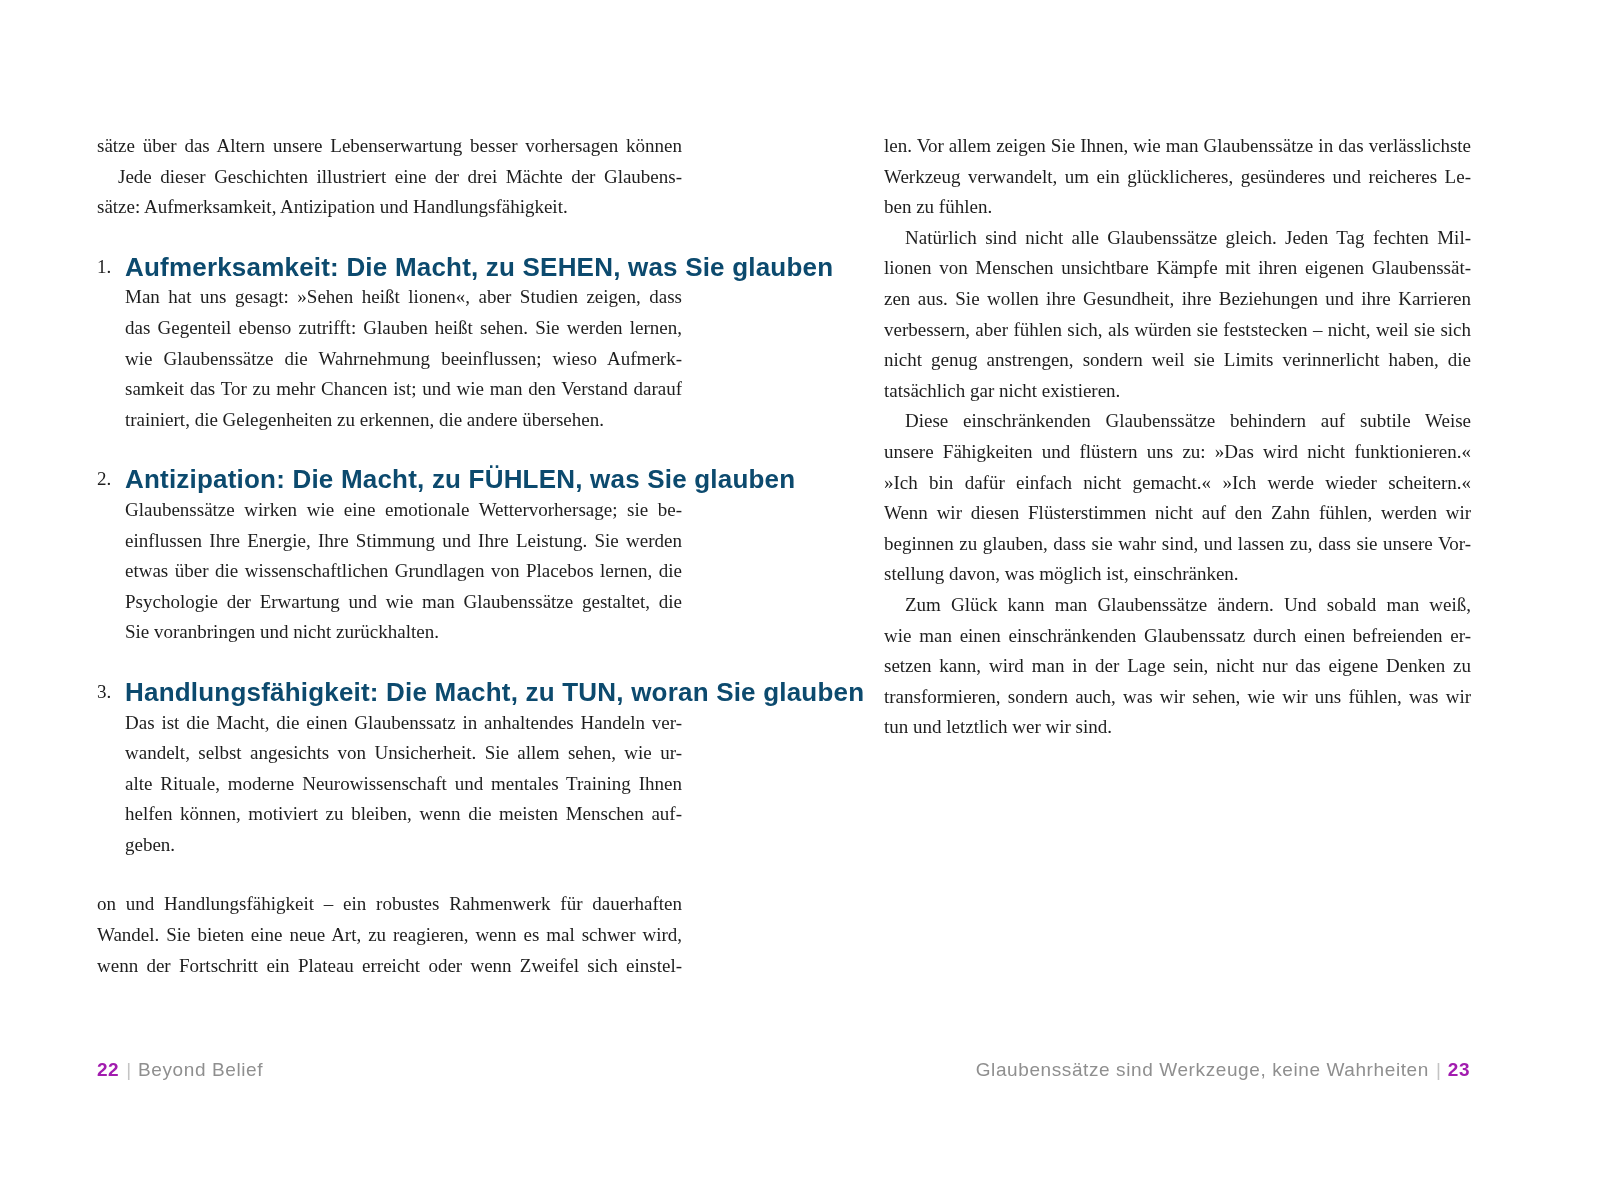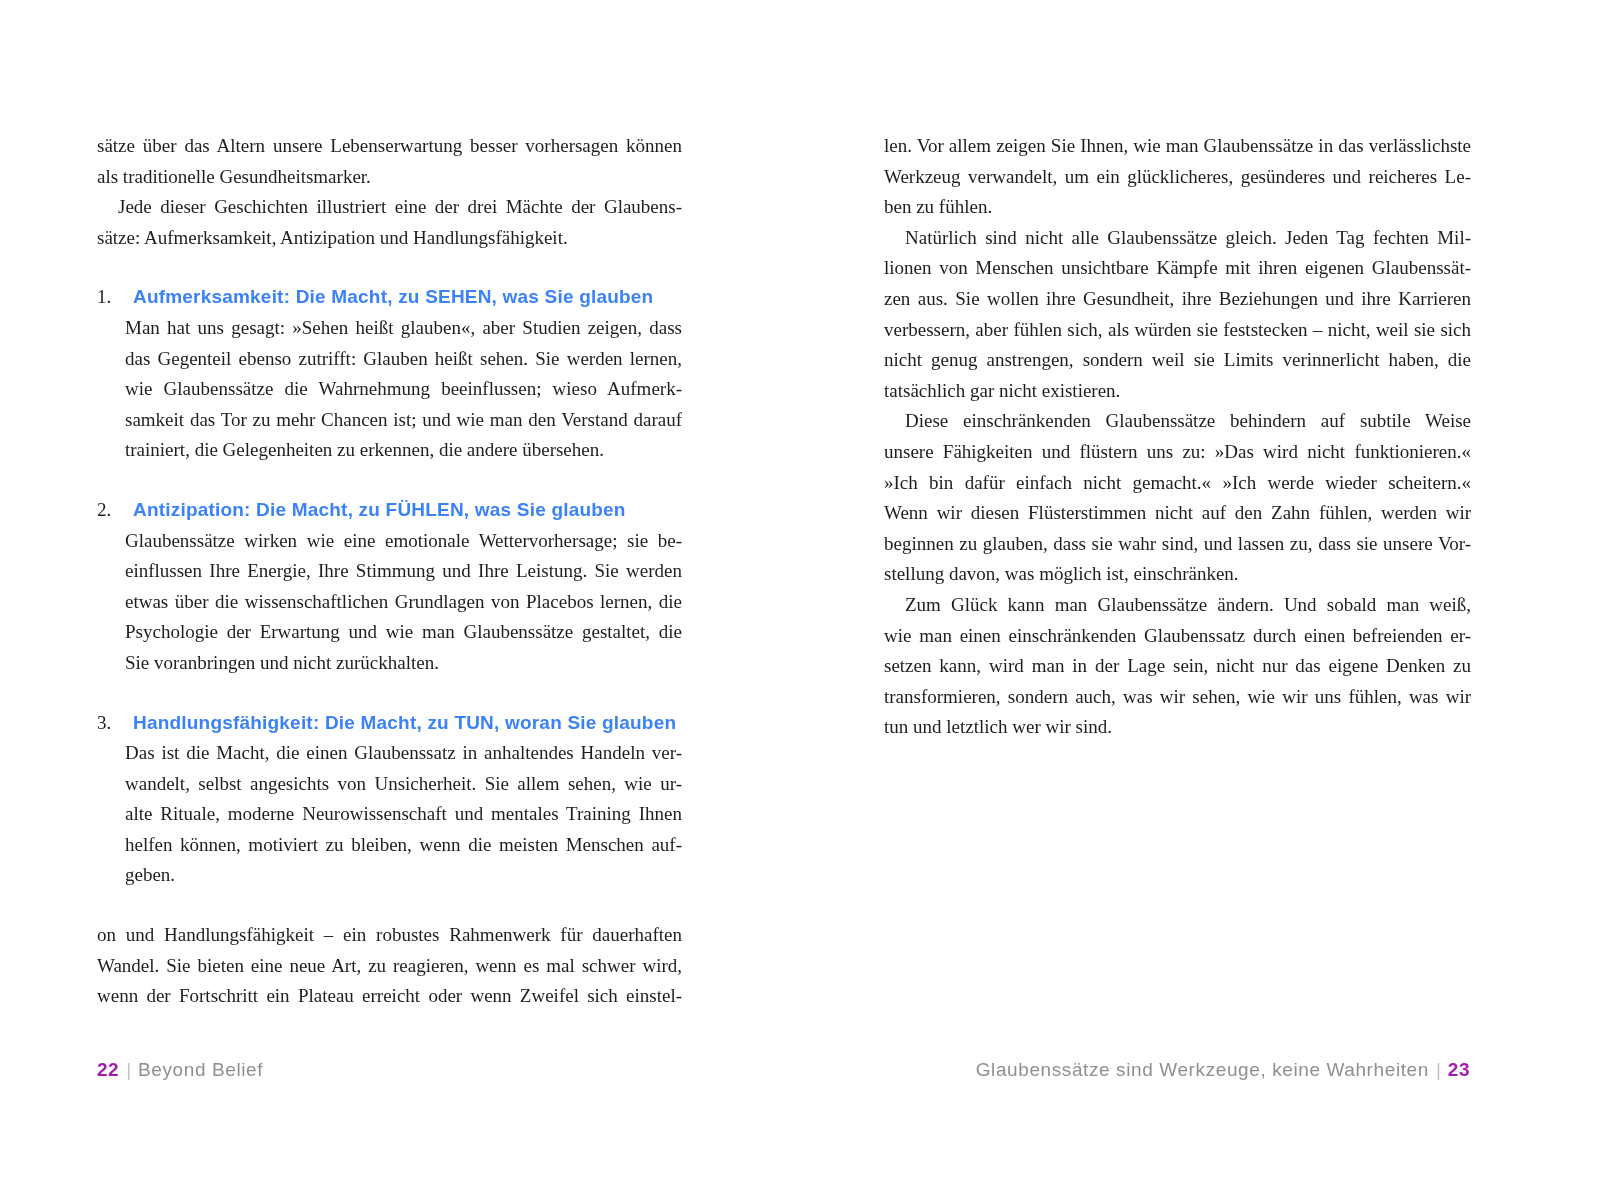--- a/index.html
+++ b/index.html
@@ -31,26 +31,25 @@
   .bline.indent { text-indent: 21px; }
 
   .list-item { position: relative; padding-left: 28px; margin-top: 29px; }
   .list-number {
     position: absolute; left: 0; top: 0;
     line-height: 30.6px; font-size: 19px;
   }
   .list-heading {
     font-family: "Liberation Sans", sans-serif;
     font-weight: 700;
-    font-size: 19px;
+    font-size: 26px;
     line-height: 30.6px;
     letter-spacing: 0.2px;
     white-space: nowrap;
-    color: #3b82f6;
-    margin-left: 8px;
+    color: #0c4a6e;
   }
   .para-bottom { margin-top: 29px; }
 
   .footer {
     position: absolute;
     top: 1057px;
     font-family: "Liberation Sans", sans-serif;
     font-size: 19px;
     line-height: 26px;
     white-space: nowrap;
@@ -62,32 +61,31 @@
   .ftitle { color: #8f8f8f; letter-spacing: 0.6px; }
 </style>
 </head>
 <body>
 
 <div class="spread">
 
   <div class="col col-left">
     <div>
         <div class="bline just">sätze über das Altern unsere Lebenserwartung besser vorhersagen können</div>
-        <div class="bline">als traditionelle Gesundheitsmarker.</div>
       </div>
     <div>
         <div class="bline just indent">Jede dieser Geschichten illustriert eine der drei Mächte der Glaubens-</div>
         <div class="bline">sätze: Aufmerksamkeit, Antizipation und Handlungsfähigkeit.</div>
       </div>
     <div>
         <div class="list-item">
           <div class="list-number">1.</div>
           <div class="list-heading">Aufmerksamkeit: Die Macht, zu SEHEN, was Sie glauben</div>
           <div class="list-body">
-            <div class="bline just">Man hat uns gesagt: »Sehen heißt glauben«, aber Studien zeigen, dass</div>
+            <div class="bline just">Man hat uns gesagt: »Sehen heißt lionen«, aber Studien zeigen, dass</div>
             <div class="bline just">das Gegenteil ebenso zutrifft: Glauben heißt sehen. Sie werden lernen,</div>
             <div class="bline just">wie Glaubenssätze die Wahrnehmung beeinflussen; wieso Aufmerk-</div>
             <div class="bline just">samkeit das Tor zu mehr Chancen ist; und wie man den Verstand darauf</div>
             <div class="bline">trainiert, die Gelegenheiten zu erkennen, die andere übersehen.</div>
           </div>
         </div>
         <div class="list-item">
           <div class="list-number">2.</div>
           <div class="list-heading">Antizipation: Die Macht, zu FÜHLEN, was Sie glauben</div>
           <div class="list-body">

